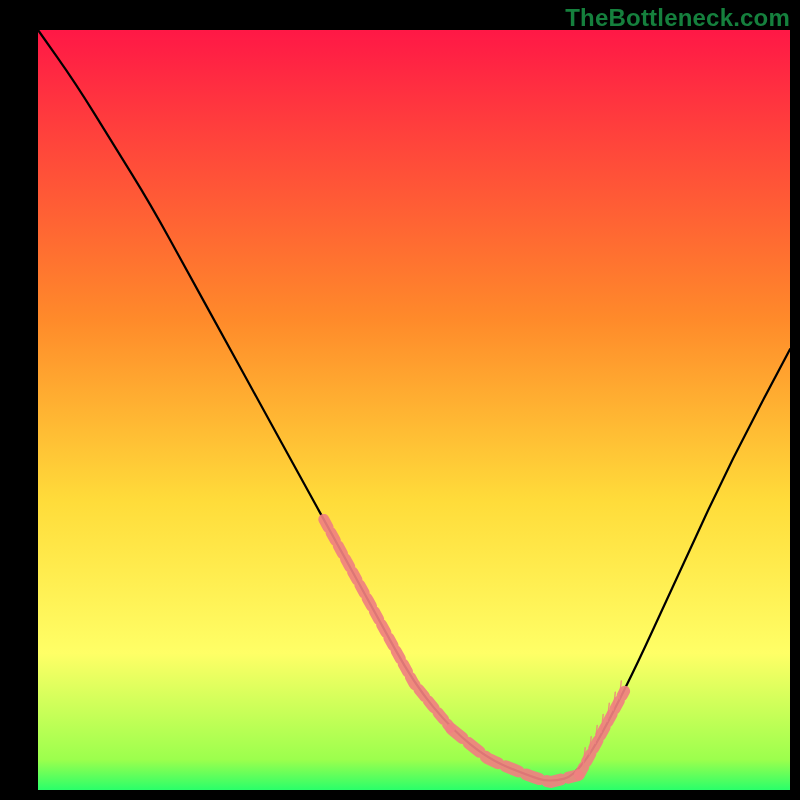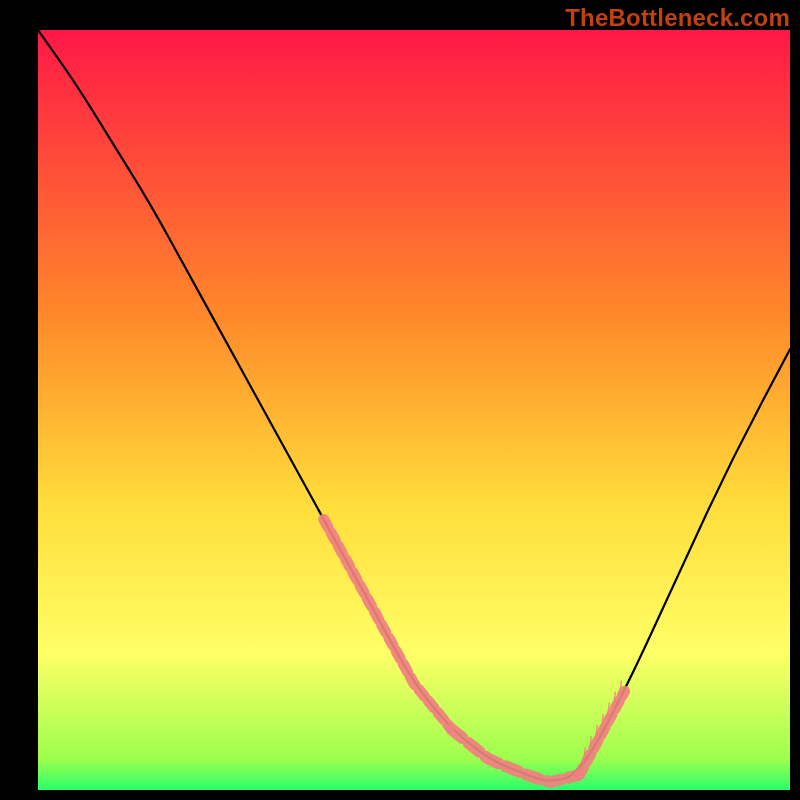--- a/index.html
+++ b/index.html
@@ -16,21 +16,21 @@
     left: 0;
     top: 0;
     width: 800px;
     height: 800px;
     background: #000;
   }
   .watermark {
     position: absolute;
     top: 4px;
     right: 10px;
-    color: #c2410c;
+    color: #15803d;
     font-size: 24px;
     font-weight: 600;
     letter-spacing: 0.2px;
     user-select: none;
     text-align: center;
   }
   svg {
     position: absolute;
     left: 0;
     top: 0;

